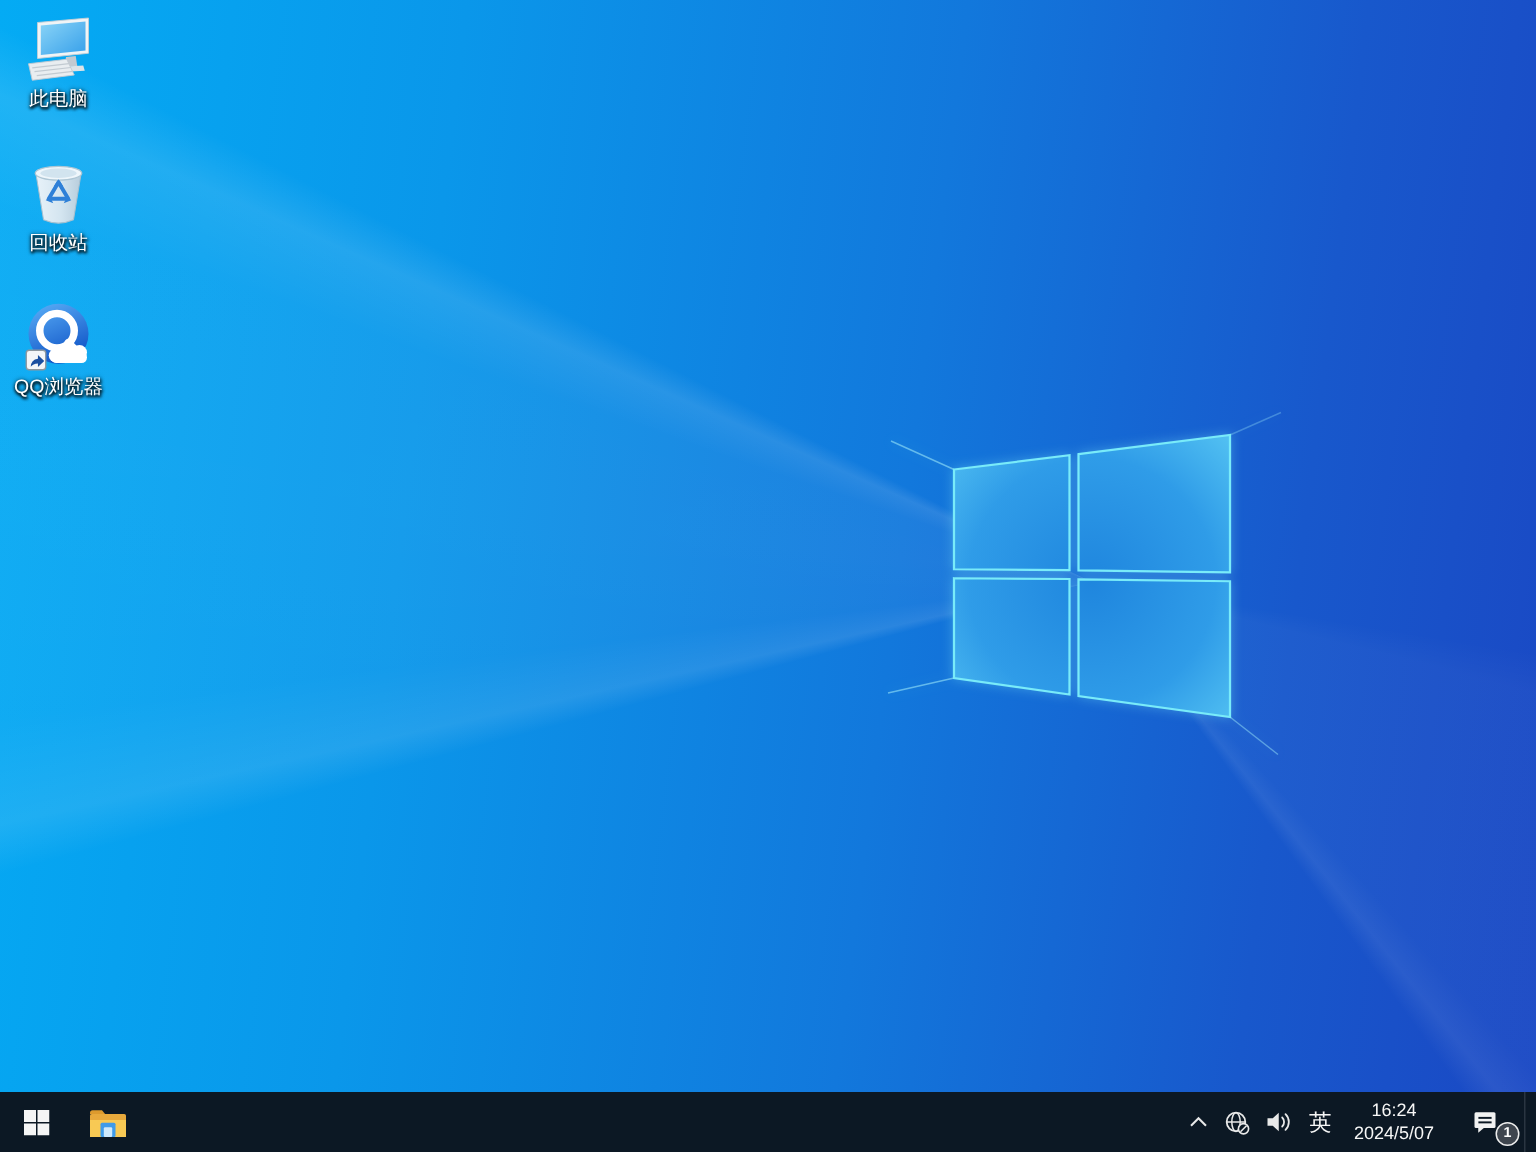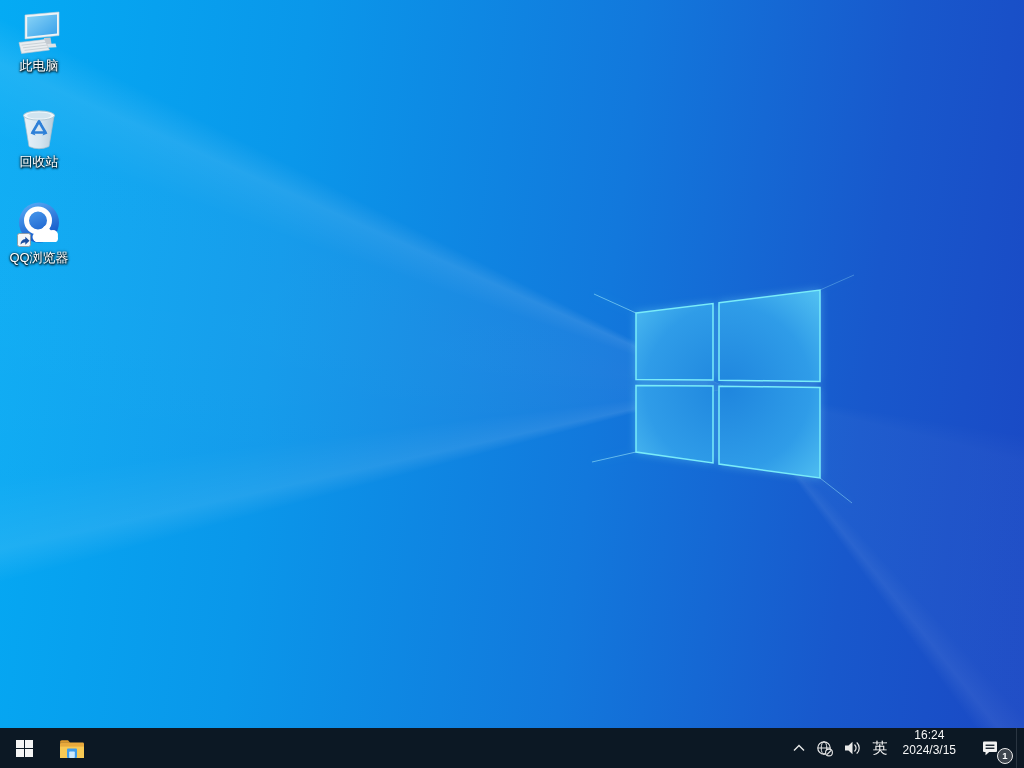--- a/index.html
+++ b/index.html
@@ -39,21 +39,21 @@
   
   .taskbar{
     position:absolute;left:0;top:728px;width:1024px;height:40px;
     background:#0c1824;display:flex;align-items:stretch;color:#f2f2f2;
   }
   .tb-btn{display:flex;align-items:center;justify-content:center;width:48px;height:40px;cursor:pointer;}
   .tb-spacer{flex:1;}
   .tray{display:flex;align-items:center;height:40px;}
   .tray-btn{display:flex;align-items:center;justify-content:center;height:40px;padding:0 5px;cursor:pointer;}
   .ime{font-size:15px;color:#f5f5f5;padding:0 7px;}
-  .clock{display:flex;flex-direction:column;align-items:center;height:40px;padding:0 8px;cursor:pointer;}
+  .clock{display:flex;flex-direction:column;align-items:center;justify-content:center;height:40px;padding:0 8px;cursor:pointer;}
   .clock div{font-size:12px;line-height:15px;color:#f7f7f7;}
   .action-center{position:relative;width:42px;}
   .badge{
     position:absolute;right:3px;bottom:4px;width:16px;height:16px;border-radius:50%;
     background:#3e454e;border:1.5px solid #ececec;box-sizing:border-box;
     font-size:9.5px;line-height:13px;color:#fff;text-align:center;font-weight:bold;
   }
   .show-desktop{width:7px;height:40px;border-left:1px solid #2a3541;cursor:pointer;}
 </style>
 </head>
@@ -195,21 +195,21 @@
           <polygon points="1,5.5 4.5,5.5 8.5,1.8 8.5,14.2 4.5,10.5 1,10.5" fill="#e8e8e8"></polygon>
           <path d="M10.8,5 a4.2,4.2 0 0 1 0,6" fill="none" stroke="#e8e8e8" stroke-width="1.2" stroke-linecap="round"></path>
           <path d="M13,2.8 a7.2,7.2 0 0 1 0,10.4" fill="none" stroke="#e8e8e8" stroke-width="1.2" stroke-linecap="round"></path>
         </svg>
       </div>
 
       <div class="tray-btn ime">英</div>
 
       <div class="clock">
         <div>16:24</div>
-        <div>2024/3/15</div>
+        <div>2024/5/07</div>
       </div>
 
       <div class="tray-btn action-center">
         <svg width="17" height="16" viewBox="0 0 17 16">
           <rect x="1" y="1.5" width="14" height="10.5" rx="1" fill="#f2f2f2"></rect>
           <polygon points="3.5,12 3.5,15.2 7.2,12" fill="#f2f2f2"></polygon>
           <rect x="3.6" y="4.6" width="8.8" height="1.3" fill="#0c1824"></rect>
           <rect x="3.6" y="7.6" width="8.8" height="1.3" fill="#0c1824"></rect>
         </svg>
         <div class="badge">1</div>

